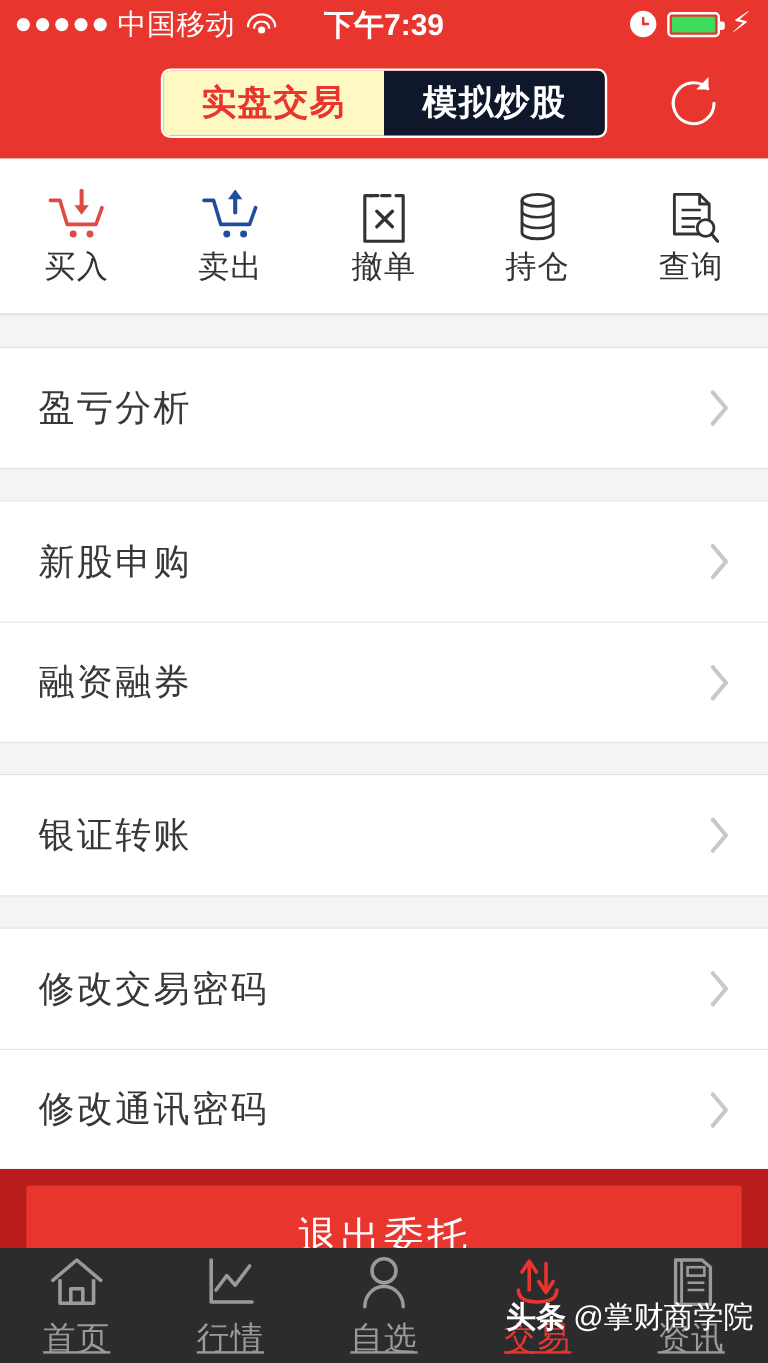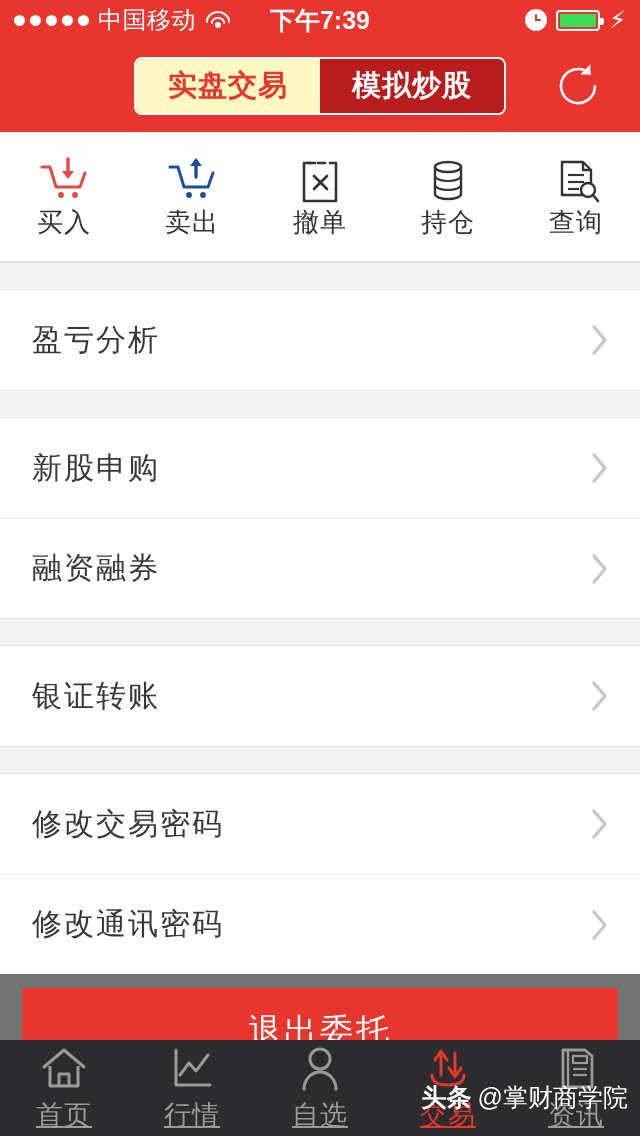--- a/index.html
+++ b/index.html
@@ -50,21 +50,21 @@
   }
   .segmented{
     display:flex; border:2px solid #fff; border-radius:8px; overflow:hidden;
     height:58px; width:372px;
   }
   .seg{
     flex:1; display:flex; align-items:center; justify-content:center;
     font-size:29px; font-weight:bold; letter-spacing:1px; cursor:pointer;
   }
   .seg.active{ background:#fef9c3; color:#e8352e; }
-  .seg.idle{ background:#b91c1c; color:#fff; }
+  .seg.idle{ background:#0f172a; color:#fff; }
   .refresh{
     position:absolute; right:36px; top:50%; transform:translateY(-50%);
     width:52px; height:52px; cursor:pointer;
   }
 
   
   .quick{
     background:#fff; height:130px; display:flex; align-items:center;
     border-bottom:1px solid #dcdcdc;
   }
@@ -78,21 +78,21 @@
         border-top:1px solid #e2e2e2; border-bottom:1px solid #e2e2e2; }
   .row{
     background:#fff; height:100px; display:flex; align-items:center;
     padding:0 30px 0 32px; cursor:pointer; position:relative;
   }
   .row + .row{ border-top:1px solid #e8e8e8; }
   .row-label{ font-size:30px; color:#383838; letter-spacing:2px; }
   .chev{ margin-left:auto; width:20px; height:34px; }
 
   
-  .logout-wrap{ background:#737373; padding:14px 22px 0; }
+  .logout-wrap{ background:#b91c1c; padding:14px 22px 0; }
   .logout{
     background:#e8352e; color:#fff; height:86px; border-radius:2px;
     display:flex; align-items:center; justify-content:center;
     font-size:33px; letter-spacing:3px; cursor:pointer; border:none; width:100%;
     font-family:inherit;
   }
 
   
   .tabbar{
     position:absolute; left:0; bottom:0; width:640px; height:96px;

